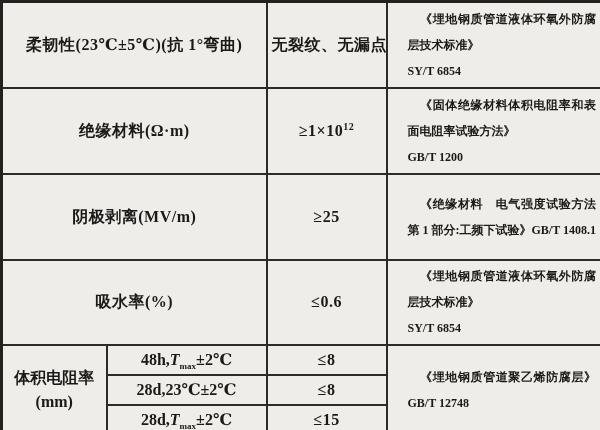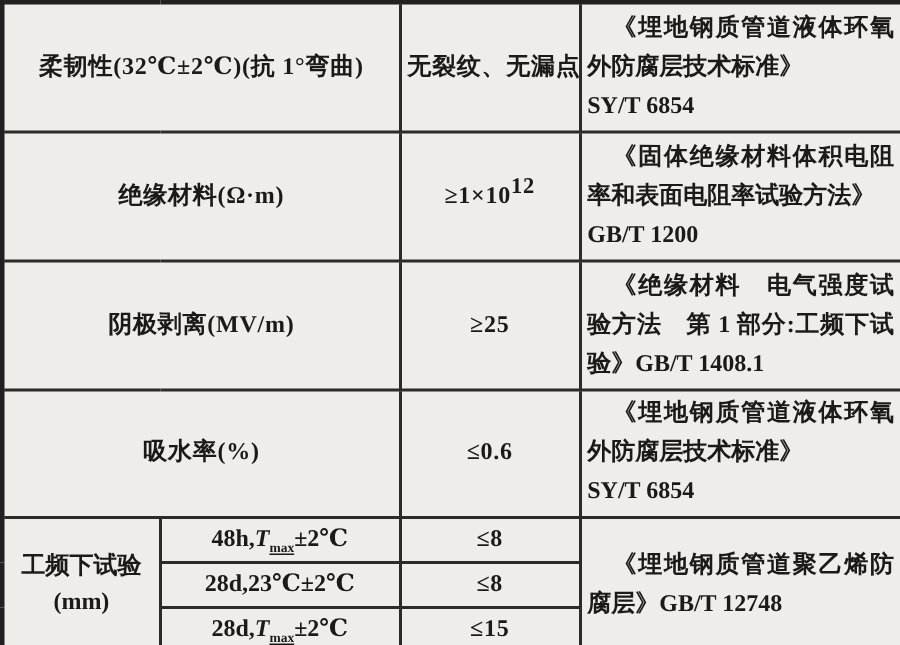--- a/index.html
+++ b/index.html
@@ -26,43 +26,43 @@
     line-height:1.5;
   }
   tr.h86{height:86px;} tr.h85{height:85px;} tr.h29{height:29px;}
   .ind{white-space:nowrap;letter-spacing:0.5px;}
   .ind2line{white-space:normal;line-height:1.9;font-size:16px;}
   .req{white-space:nowrap;letter-spacing:0.5px;}
   .cond{font-size:15px;padding:0 2px;line-height:1.1;white-space:nowrap;}
   .std-cell{text-align:left;padding:5px 9px 5px 8px;}
   .std{
     text-align:justify;text-indent:1.05em;
-    line-height:26px;font-size:16px;letter-spacing:0;
+    line-height:26px;font-size:12px;letter-spacing:0;margin-left:16px;
   }
   .code-block{display:block;text-indent:0;}
   .code-inline{text-indent:0;}
-  sup{font-size:15px;line-height:0;}
-  sub{font-size:9px;line-height:0;font-style:normal;text-decoration:underline;}
+  sup{font-size:10px;line-height:0;}
+  sub{font-size:9px;line-height:0;font-style:normal;}
   .tvar{font-style:italic;}
 </style>
 </head>
 <body>
 
 <div class="page">
   <table class="spec">
     <colgroup>
       <col style="width:105px">
         <col style="width:160px">
         <col style="width:120px">
         <col style="width:215px">
     </colgroup>
 
     <tbody>
         <tr class="h86">
-      <td colspan="2" class="ind">柔韧性(32℃±2℃)(抗 1°弯曲)</td>
+      <td colspan="2" class="ind">柔韧性(23℃±5℃)(抗 1°弯曲)</td>
       <td class="req">无裂纹、无漏点</td>
       <td class="std-cell">
         <div class="std">
           <span>《埋地钢质管道液体环氧外防腐层技术标准》</span>
           <span class="code-block">SY/T 6854</span>
         </div>
       </td>
     </tr>
 
     <tr class="h86">
@@ -94,21 +94,21 @@
       <td class="std-cell">
         <div class="std">
           <span>《埋地钢质管道液体环氧外防腐层技术标准》</span>
           <span class="code-block">SY/T 6854</span>
         </div>
       </td>
     </tr>
 
     <tr class="h29">
       <td rowspan="3" class="ind2line">
-        <span style="display:block">工频下试验</span>
+        <span style="display:block">体积电阻率</span>
         <span style="display:block">(mm)</span>
       </td>
       <td class="cond">
         <span>48h,</span><span class="tvar">T</span><sub>max</sub><span>±2℃</span>
       </td>
       <td class="req">≤8</td>
       <td rowspan="3" class="std-cell">
         <div class="std">
           <span>《埋地钢质管道聚乙烯防腐层》</span><span class="code-inline">GB/T 12748</span>
         </div>

